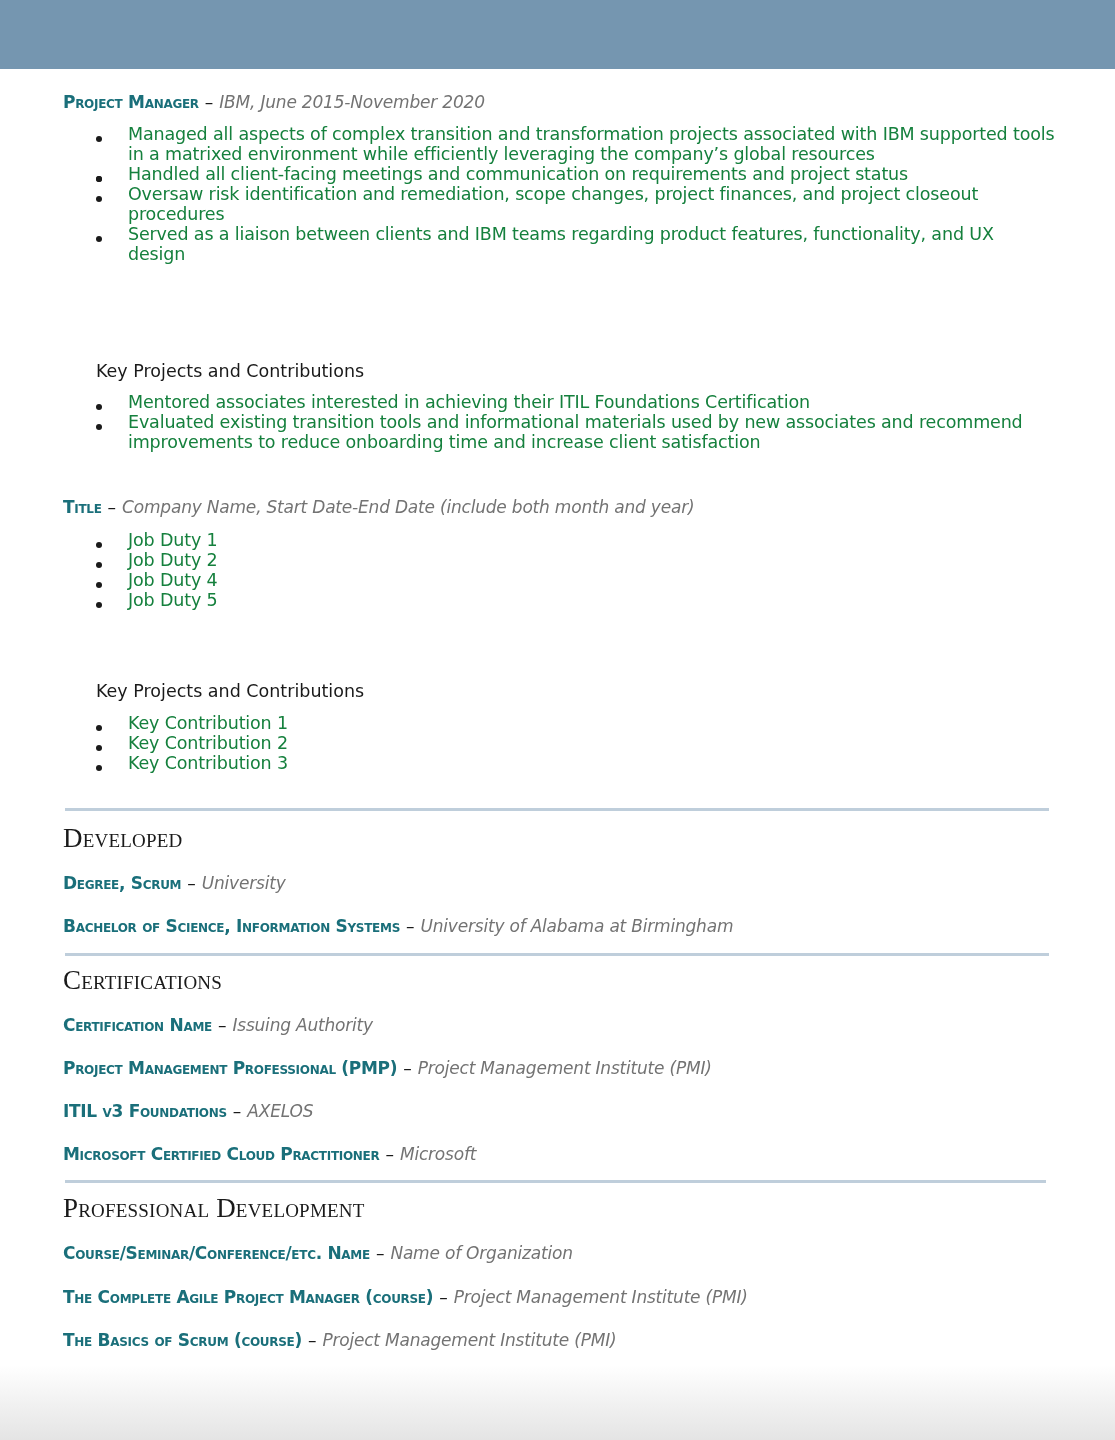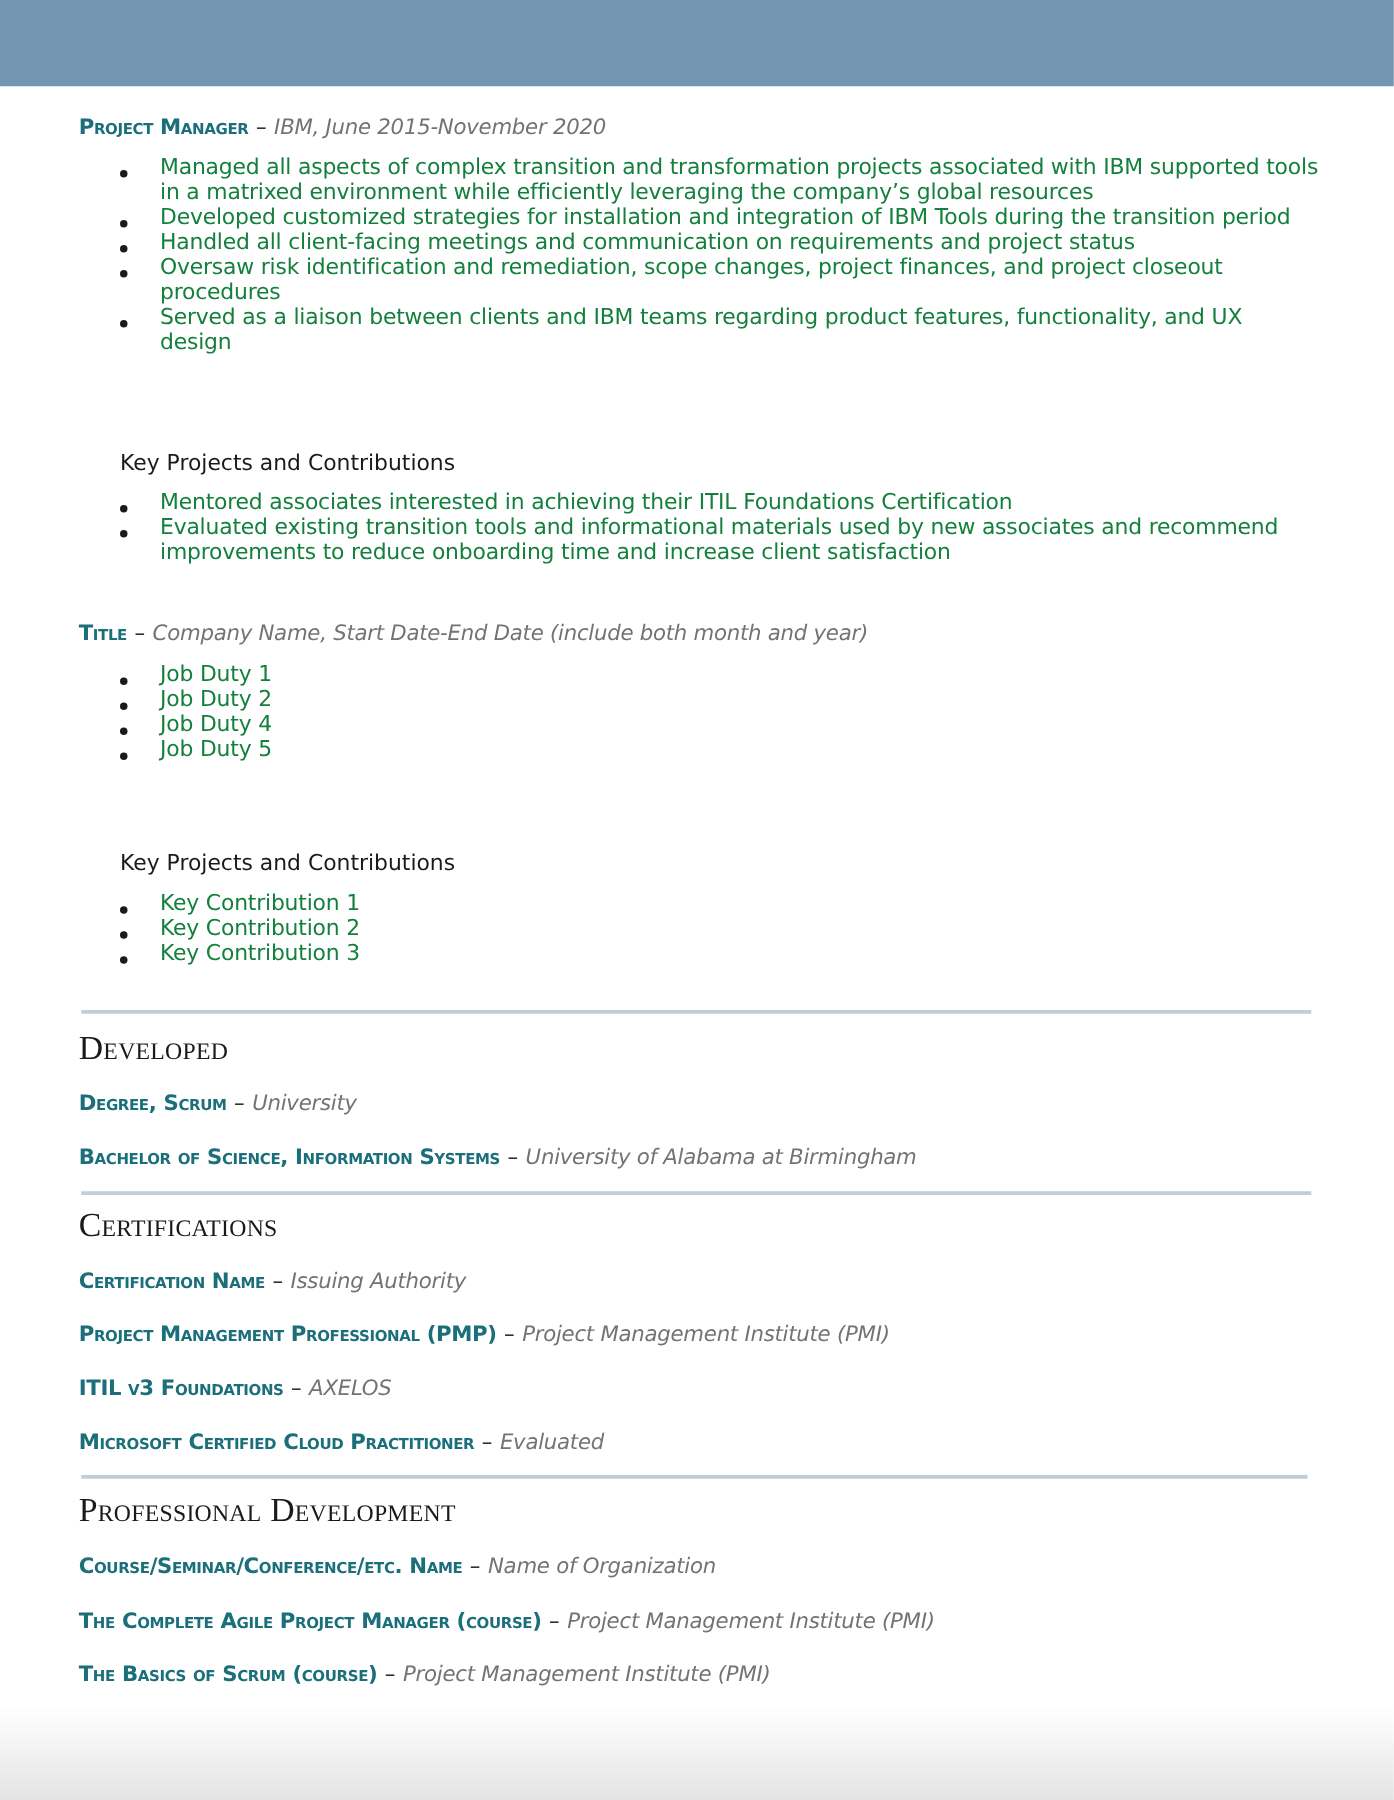--- a/index.html
+++ b/index.html
@@ -116,21 +116,21 @@
 
 <div class="header-band"></div>
 
 <div class="content">
 
   <div class="entry-line" style="top:91px;">
     <span class="entry-title">Project Manager</span><span class="entry-sep">–</span><span class="entry-sub">IBM, June 2015-November 2020</span>
   </div>
   <ul class="bullet-list" style="top:124px;">
     <li><span class="dot"></span><span>Managed all aspects of complex transition and transformation projects associated with IBM supported tools in a matrixed environment while efficiently leveraging the company’s global resources</span></li>
-    <li><span class="dot"></span><span>Developed customized strategies for installation and integration of IBM Tools during the transition period</span></li>
+    <li><span class="dot"></span></li>
     <li><span class="dot"></span><span>Handled all client-facing meetings and communication on requirements and project status</span></li>
     <li><span class="dot"></span><span>Oversaw risk identification and remediation, scope changes, project finances, and project closeout procedures</span></li>
     <li><span class="dot"></span><span>Served as a liaison between clients and IBM teams regarding product features, functionality, and UX design</span></li>
   </ul>
   <div class="subhead" style="top:360px;">Key Projects and Contributions</div>
   <ul class="bullet-list" style="top:392px;">
     <li><span class="dot"></span><span>Mentored associates interested in achieving their ITIL Foundations Certification</span></li>
     <li><span class="dot"></span><span>Evaluated existing transition tools and informational materials used by new associates and recommend improvements to reduce onboarding time and increase client satisfaction</span></li>
   </ul>
 
@@ -164,21 +164,21 @@
   <div class="entry-line" style="top:1014px;">
     <span class="entry-title">Certification Name</span><span class="entry-sep">–</span><span class="entry-sub">Issuing Authority</span>
   </div>
   <div class="entry-line" style="top:1057px;">
     <span class="entry-title">Project Management Professional (PMP)</span><span class="entry-sep">–</span><span class="entry-sub">Project Management Institute (PMI)</span>
   </div>
   <div class="entry-line" style="top:1100px;">
     <span class="entry-title">ITIL v3 Foundations</span><span class="entry-sep">–</span><span class="entry-sub">AXELOS</span>
   </div>
   <div class="entry-line" style="top:1143px;">
-    <span class="entry-title">Microsoft Certified Cloud Practitioner</span><span class="entry-sep">–</span><span class="entry-sub">Evaluated</span>
+    <span class="entry-title">Microsoft Certified Cloud Practitioner</span><span class="entry-sep">–</span><span class="entry-sub">Microsoft</span>
   </div>
 
   <div class="divider" style="top:1180px; width:981px;"></div>
   <div class="section-heading" style="top:1193px;">Professional Development</div>
   <div class="entry-line" style="top:1242px;">
     <span class="entry-title">Course/Seminar/Conference/etc. Name</span><span class="entry-sep">–</span><span class="entry-sub">Name of Organization</span>
   </div>
   <div class="entry-line" style="top:1286px;">
     <span class="entry-title">The Complete Agile Project Manager (course)</span><span class="entry-sep">–</span><span class="entry-sub">Project Management Institute (PMI)</span>
   </div>

